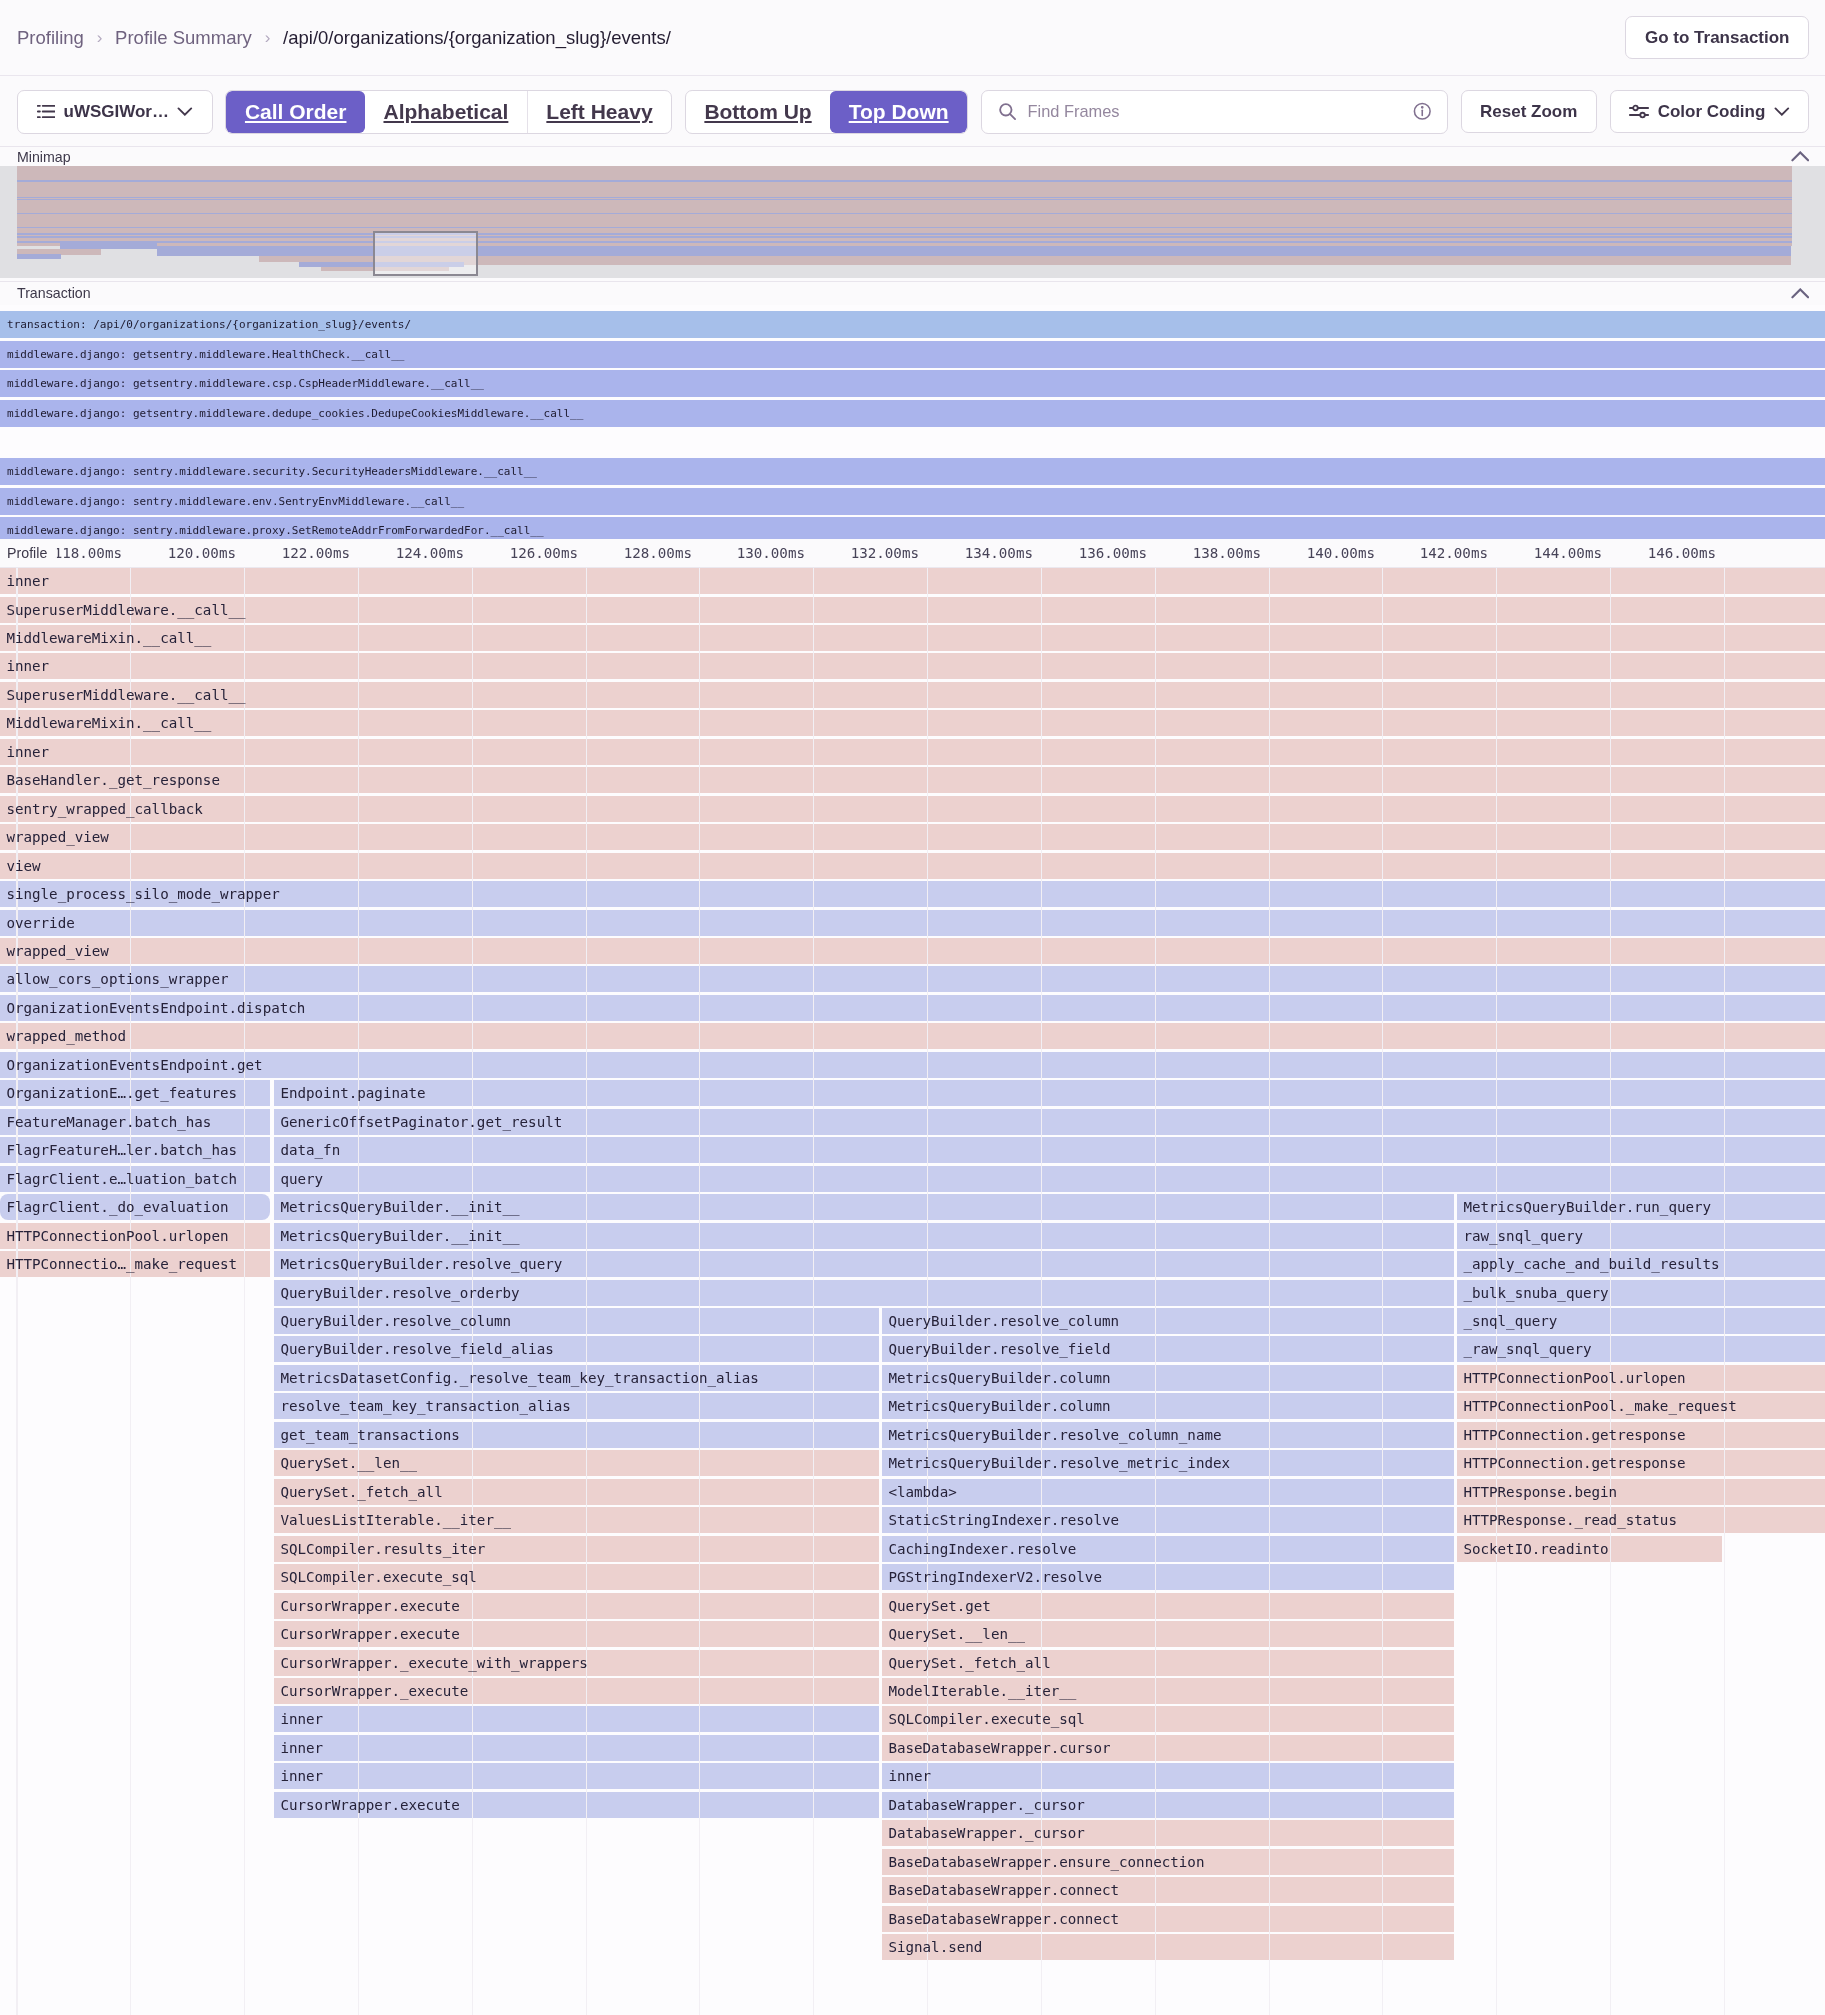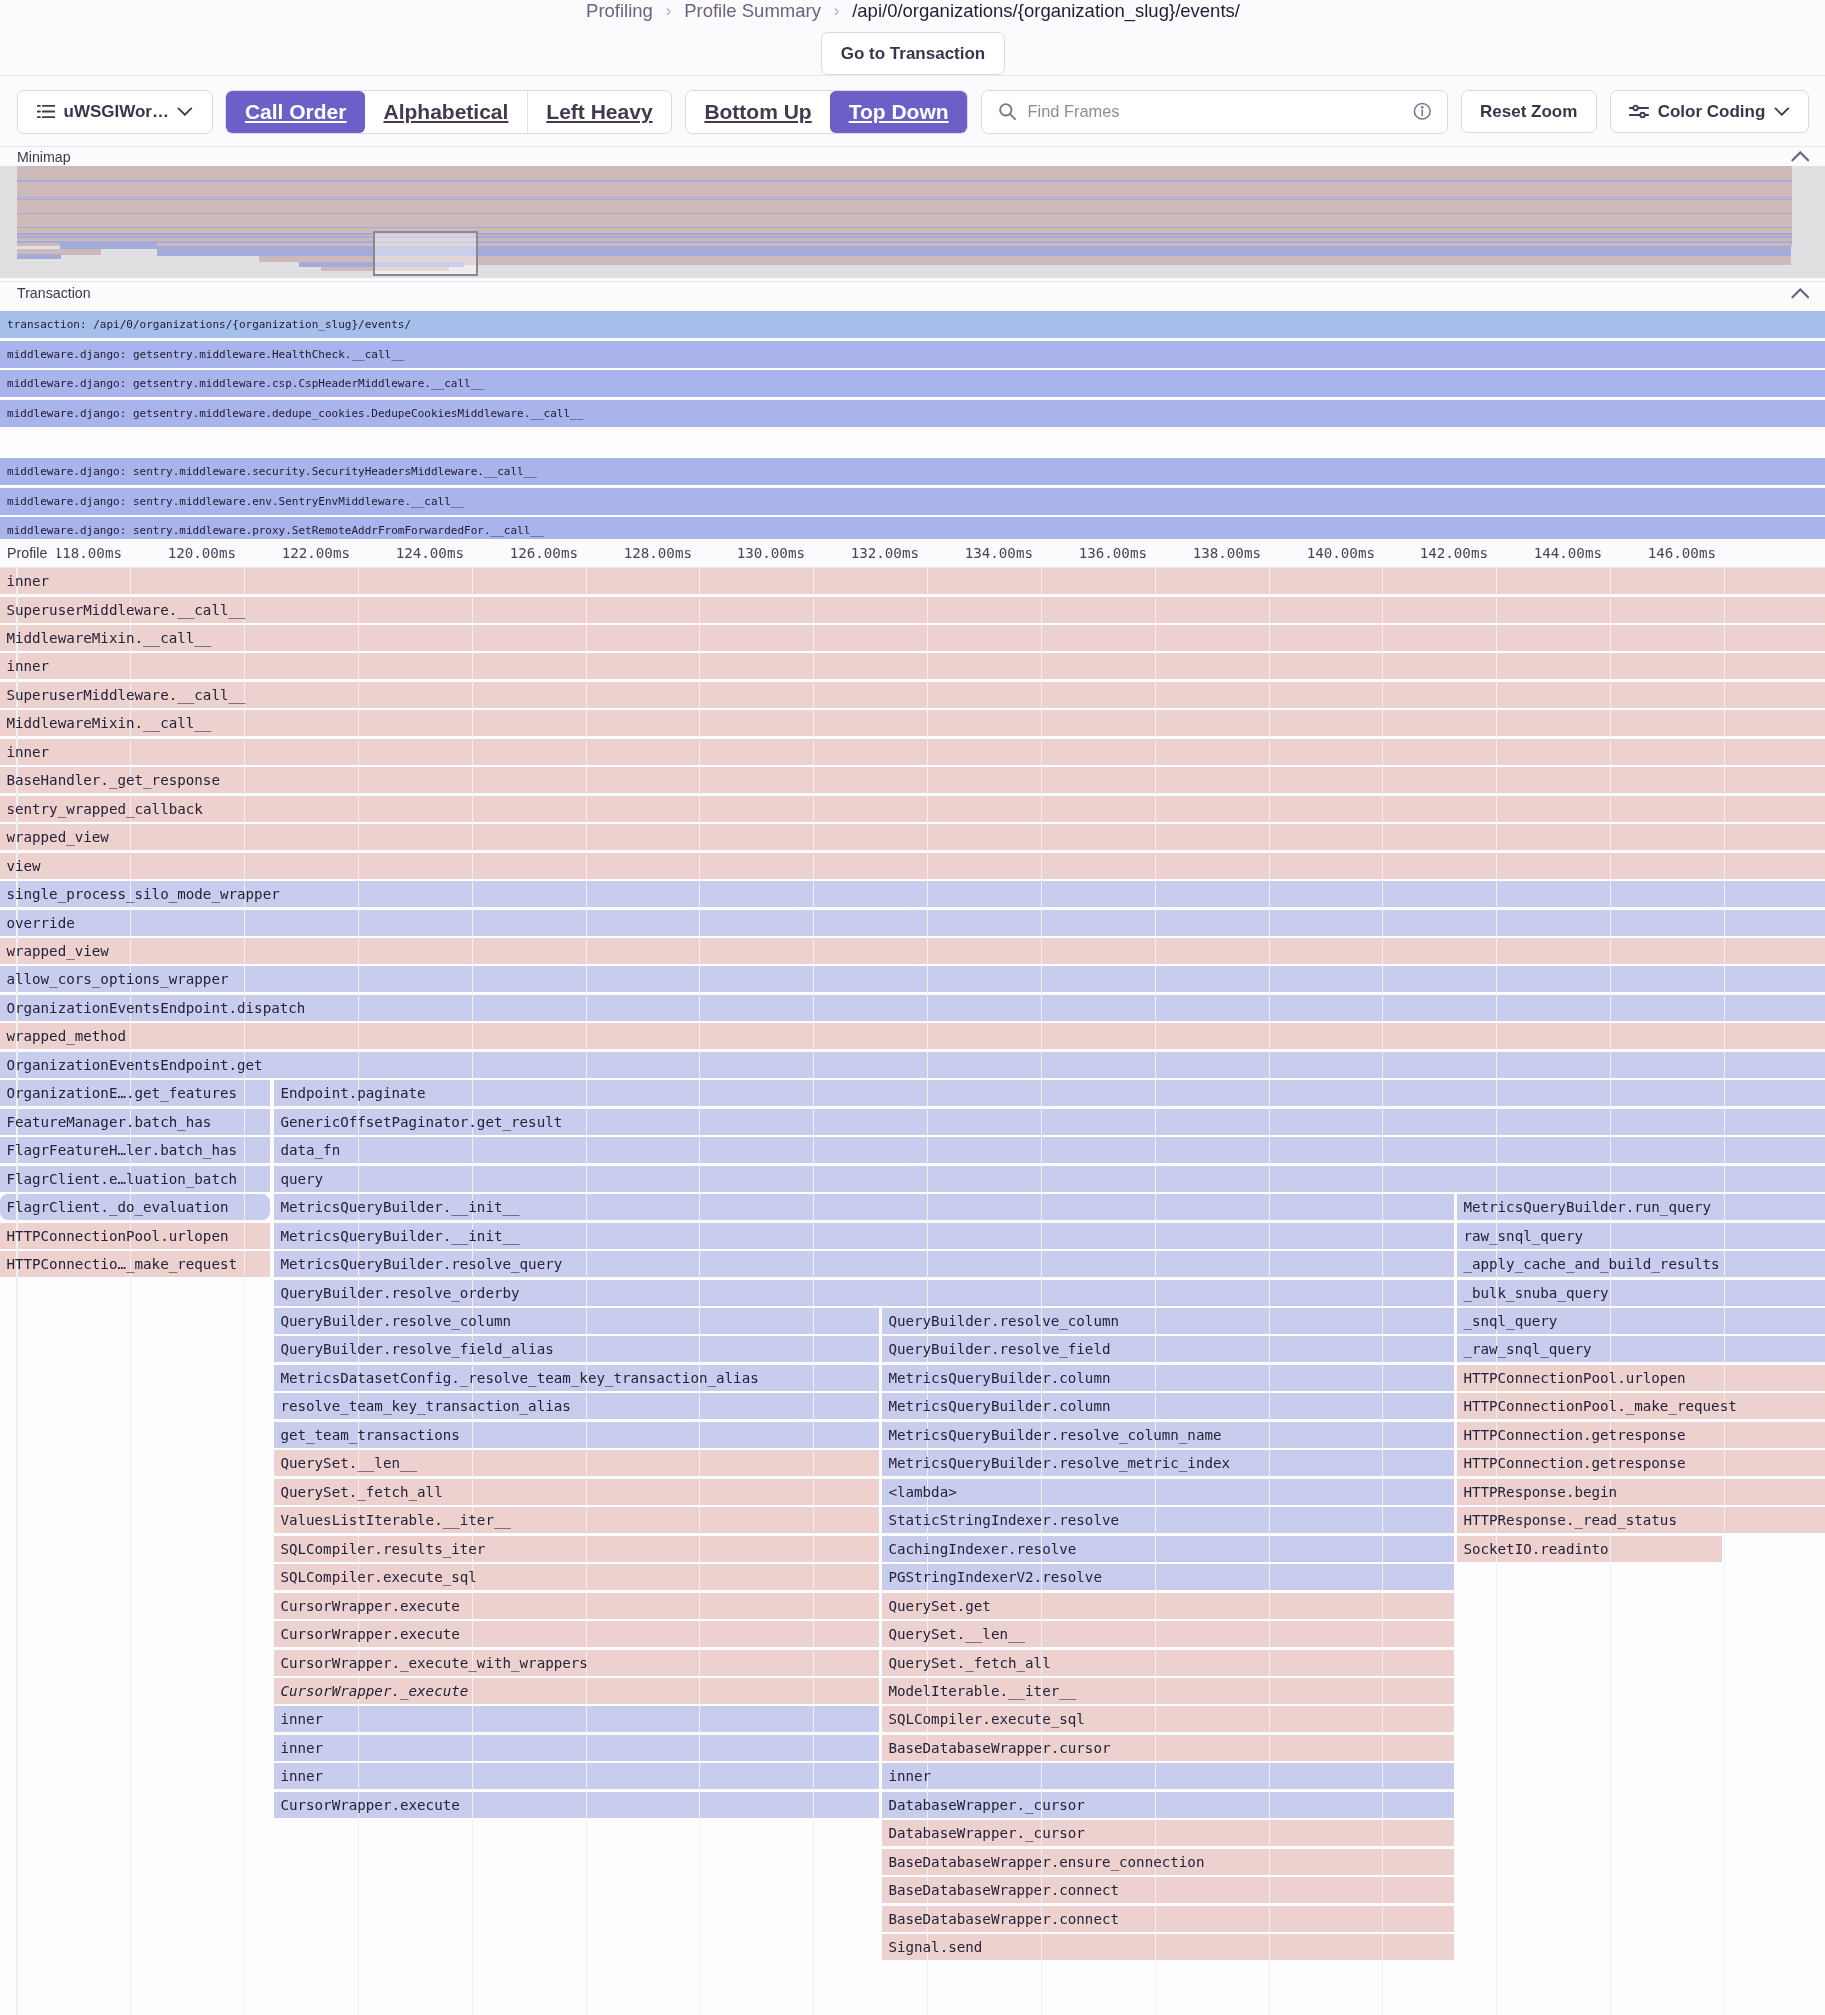--- a/index.html
+++ b/index.html
@@ -1,21 +1,21 @@
 <!DOCTYPE html>
 <html style="font-size:11.4px"><head>
 <meta charset="utf-8">
 <style>
   * { margin:0; padding:0; box-sizing:border-box; }
   html,body { width:1826px; height:2015px; background:#fbfafc; font-family:"Liberation Sans", sans-serif; overflow:hidden; position:relative; }
 
   
   #header { position:absolute; top:0; left:0; right:0; height:76px; background:#fbfafc;
             border-bottom:0.7px solid #eae6ee; display:flex; align-items:center;
-            justify-content:space-between; padding:0 17px;flex-direction:column; }
+            justify-content:space-between; padding:0 17px; }
   #breadcrumb { display:flex; align-items:center; gap:12.8px; font-size:18.5px; color:#6f627f; }
   .crumb { color:#6f627f; cursor:pointer; }
   .crumb-sep { color:#b3a9bf; font-size:17px; }
   .crumb-current { color:#241d32; }
   .btn { display:inline-flex; align-items:center; gap:8.5px; height:43px; padding:0 18.5px;
          background:#fff; border:1.4px solid #dcd7e1; border-radius:7.1px;
          font-weight:700; font-size:17px; color:#3d3449; cursor:pointer; white-space:nowrap; }
 
   
   #toolbar { position:absolute; top:77px; left:0; right:0; height:69px; background:#fbfafc;
@@ -465,21 +465,21 @@
       </div>
       <div class="bar" style="top: 1053px; left: 882px; width: 572px; background: rgb(236, 209, 207);">
         <span>QuerySet.__len__</span>
       </div>
       <div class="bar" style="top: 1082px; left: 274px; width: 605px; background: rgb(236, 209, 207);">
         <span>CursorWrapper._execute_with_wrappers</span>
       </div>
       <div class="bar" style="top: 1082px; left: 882px; width: 572px; background: rgb(236, 209, 207);">
         <span>QuerySet._fetch_all</span>
       </div>
-      <div class="bar" style="top: 1110px; left: 274px; width: 605px; background: rgb(236, 209, 207); font-style: italic;">
+      <div class="bar" style="top: 1110px; left: 274px; width: 605px; background: rgb(236, 209, 207);">
         <span>CursorWrapper._execute</span>
       </div>
       <div class="bar" style="top: 1110px; left: 882px; width: 572px; background: rgb(236, 209, 207);">
         <span>ModelIterable.__iter__</span>
       </div>
       <div class="bar" style="top: 1138px; left: 274px; width: 605px; background: rgb(200, 205, 238);">
         <span>inner</span>
       </div>
       <div class="bar" style="top: 1138px; left: 882px; width: 572px; background: rgb(236, 209, 207);">
         <span>SQLCompiler.execute_sql</span>

